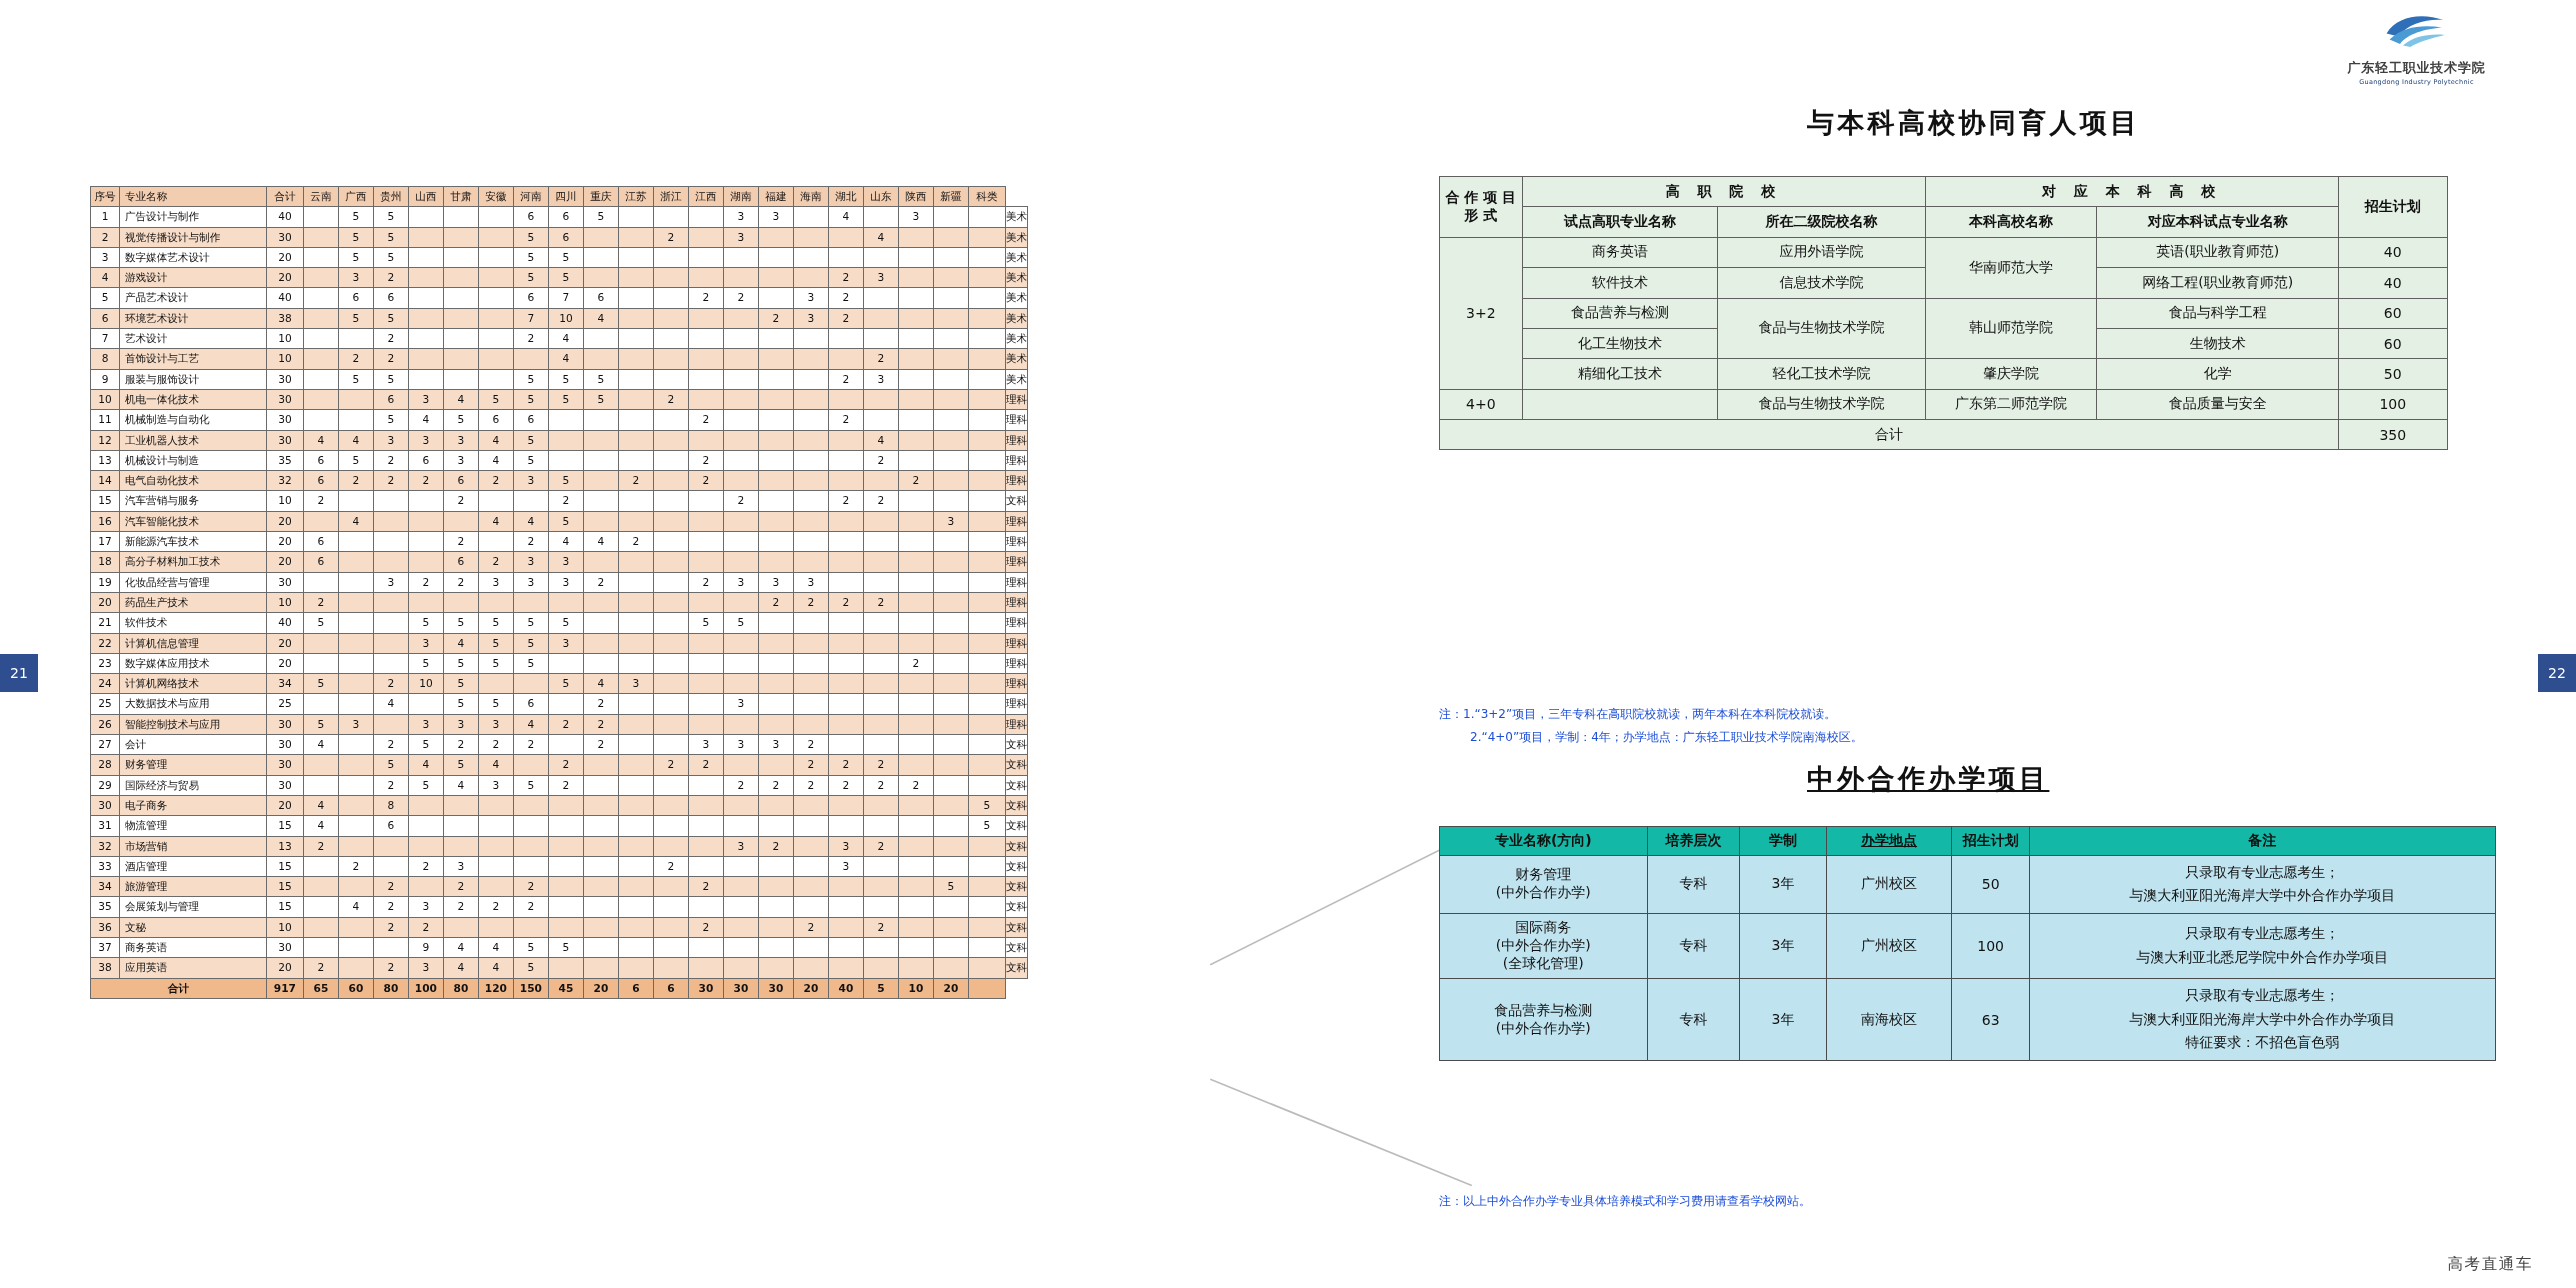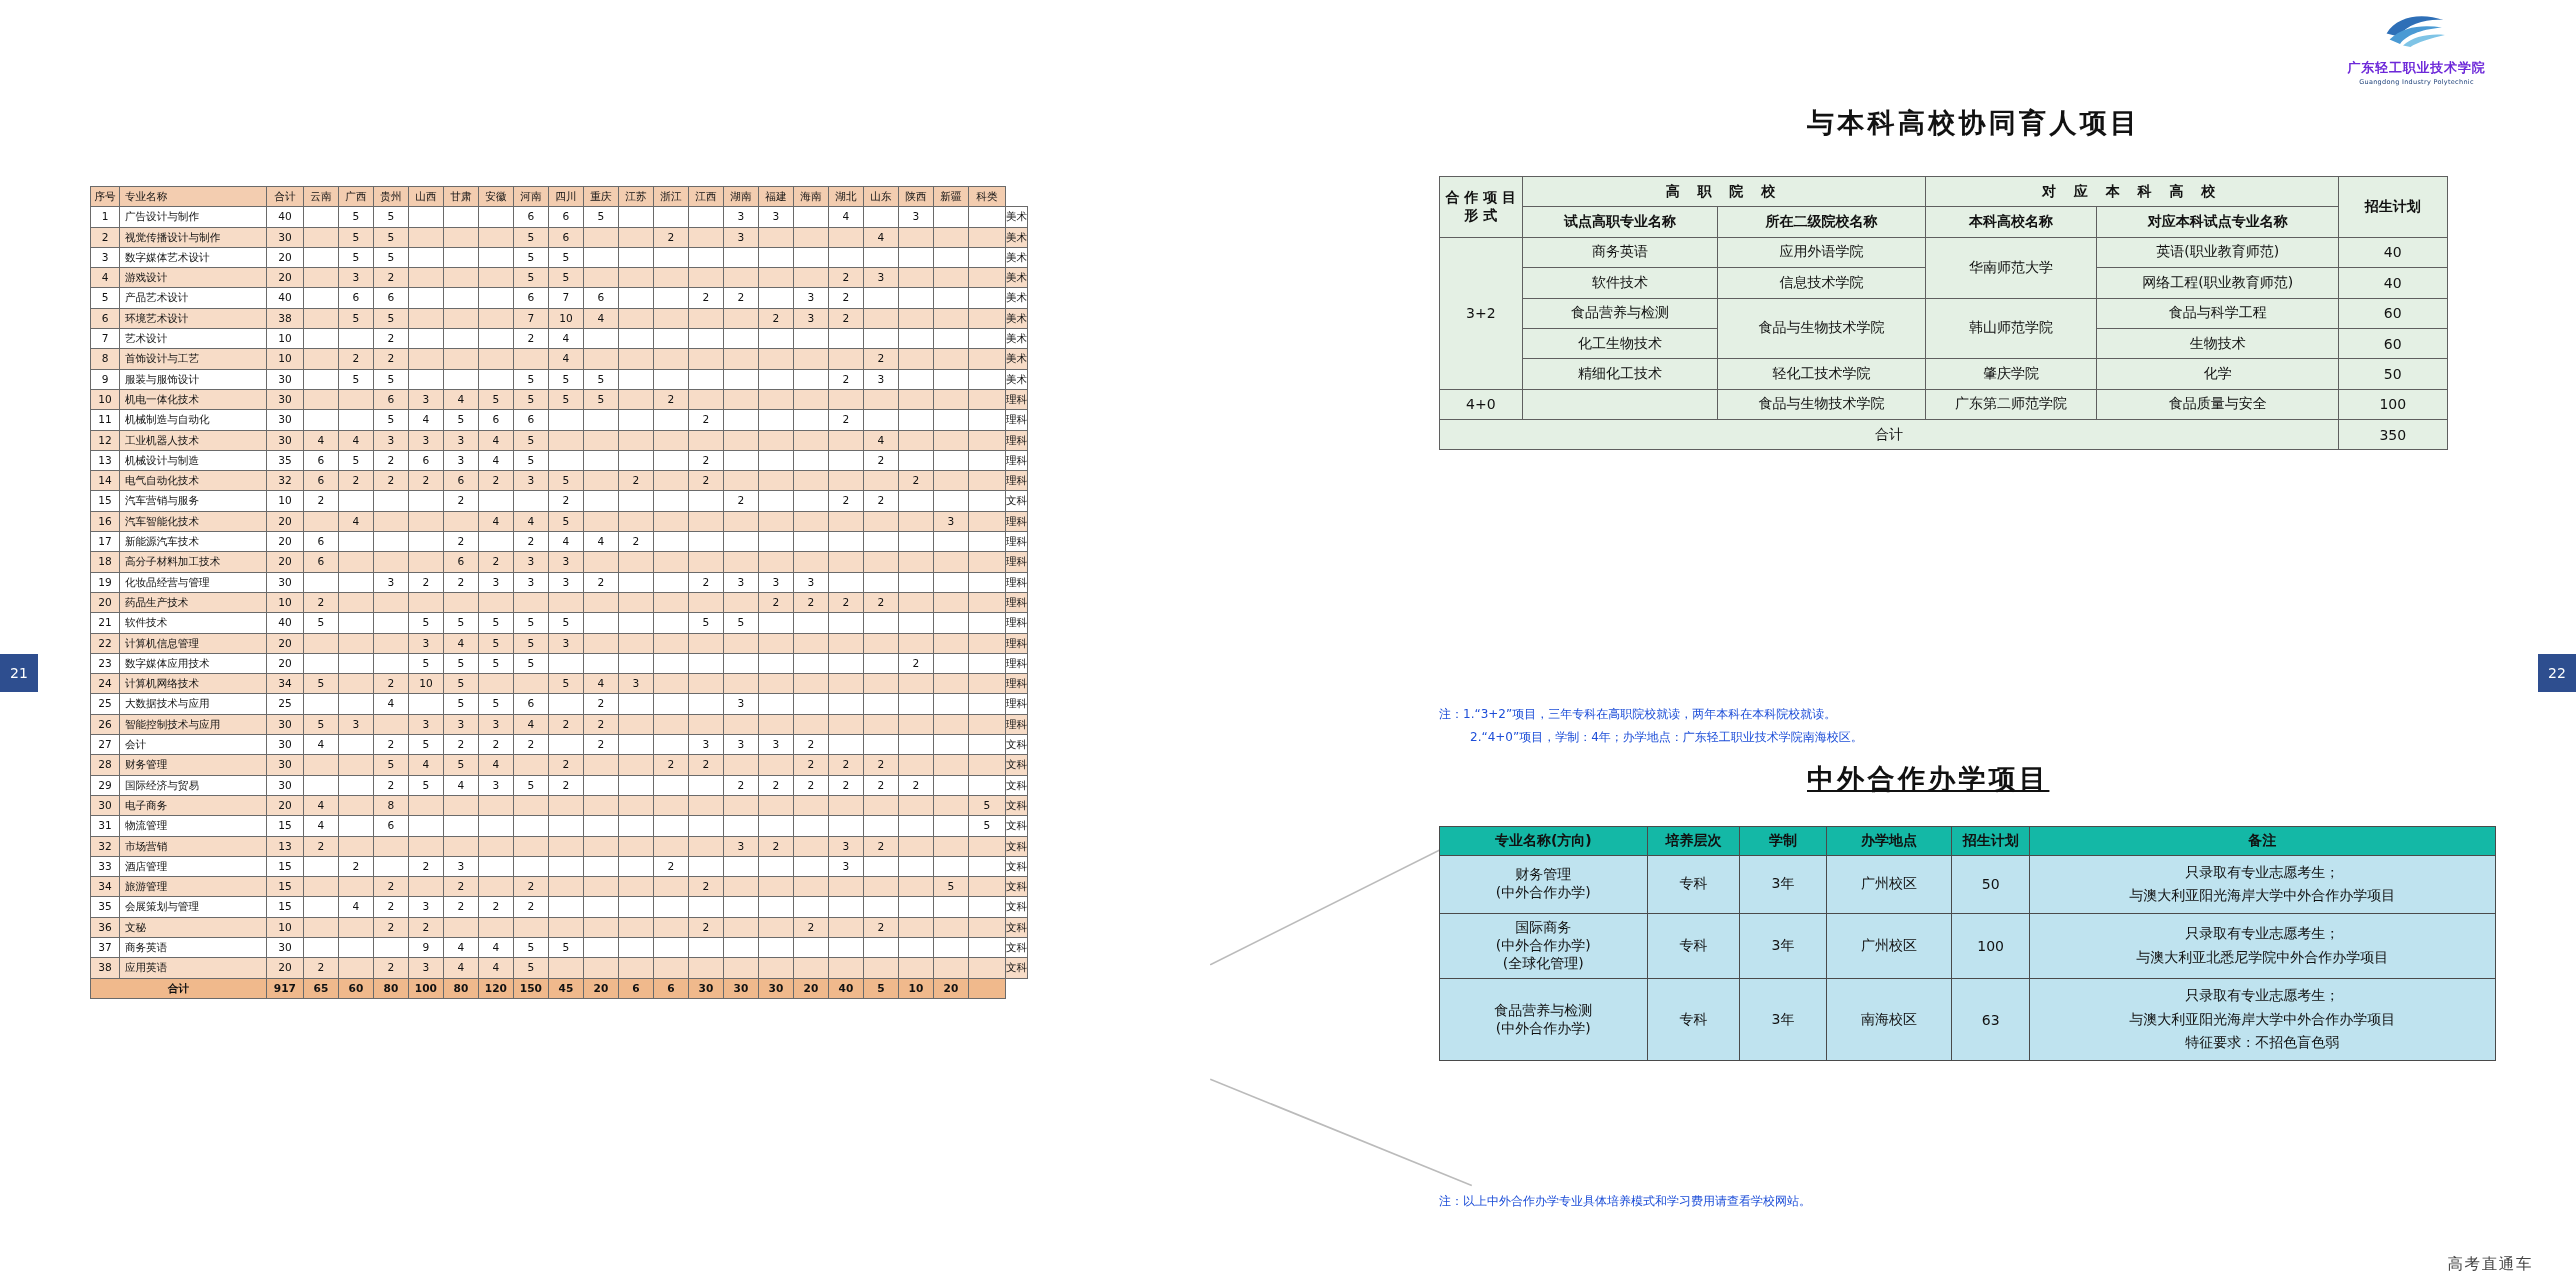--- a/index.html
+++ b/index.html
@@ -17,21 +17,21 @@
     position:absolute;width:38px;height:38px;background:#2e4e8f;color:#fff;
     display:flex;align-items:center;justify-content:center;font-size:14px;
   }
   .edge-left{left:0;top:654px;}
   .edge-right{right:0;top:654px;}
 
   
   .logo{position:absolute;right:49px;top:11.4px;width:221px;height:75px;
         display:flex;flex-direction:column;align-items:center;justify-content:flex-start;}
   .logo-mark{width:79px;height:41px;}
-  .logo-cn{font-family:Liberation Serif, serif;font-size:13px;color:#6d28d9;letter-spacing:0.8px;margin-top:10px;font-weight:bold;}
+  .logo-cn{font-family:Liberation Serif, serif;font-size:13px;color:#404040;letter-spacing:0.8px;margin-top:10px;font-weight:bold;}
   .logo-en{font-size:6.5px;color:#1b3f78;letter-spacing:0.3px;margin-top:1.6px;}
 
   
   .title{
     position:absolute;font-size:27px;font-weight:bold;color:#111;
     letter-spacing:3.3px;white-space:nowrap;
   }
   .title .bar{display:inline-block;width:4.9px;height:24.5px;background:#2e4e8f;
               vertical-align:-2.5px;margin-right:11.4px;}
   #title-left{left:65px;top:114px;}
@@ -78,21 +78,21 @@
   
   .fore-wrap{position:absolute;left:1439px;top:826px;}
   table.fore{border-collapse:collapse;font-size:14px;color:#111;}
   table.fore th,table.fore td{
     border:0.8px solid #4a4a4a;text-align:center;padding:4.9px 3.3px;background:#bfe3ef;
   }
   table.fore th{font-weight:bold;background:#14b8a6;}
   .f-a{width:200px;}
   .f-b{width:85px;}
   .f-c{width:79px;}
-  .f-d{width:118px;}
+  .f-d{width:118px;text-decoration:underline;}
   .f-e{width:70px;}
   .f-f{width:458px;}
   td.remark{text-align:center;line-height:1.7;}
 
   
   .edge-num{font-size:14px;}
 
   
   .wm{position:absolute;right:43px;bottom:13px;font-size:15.5px;color:#444;letter-spacing:1.6px;}
 

